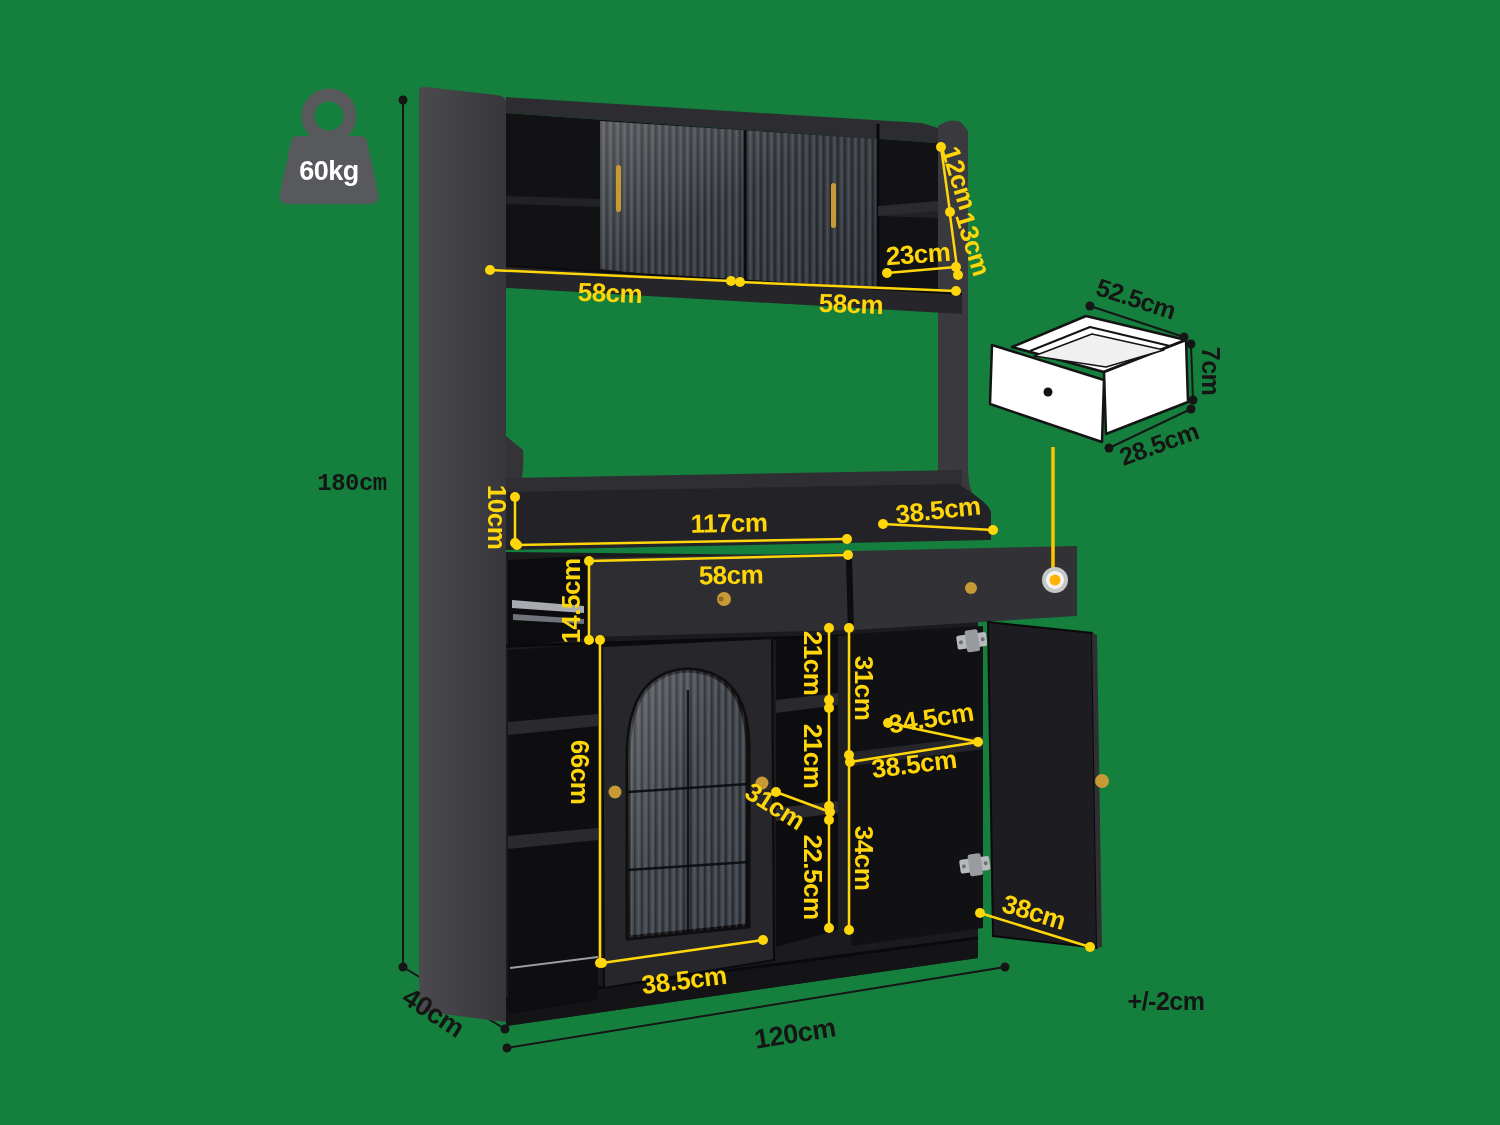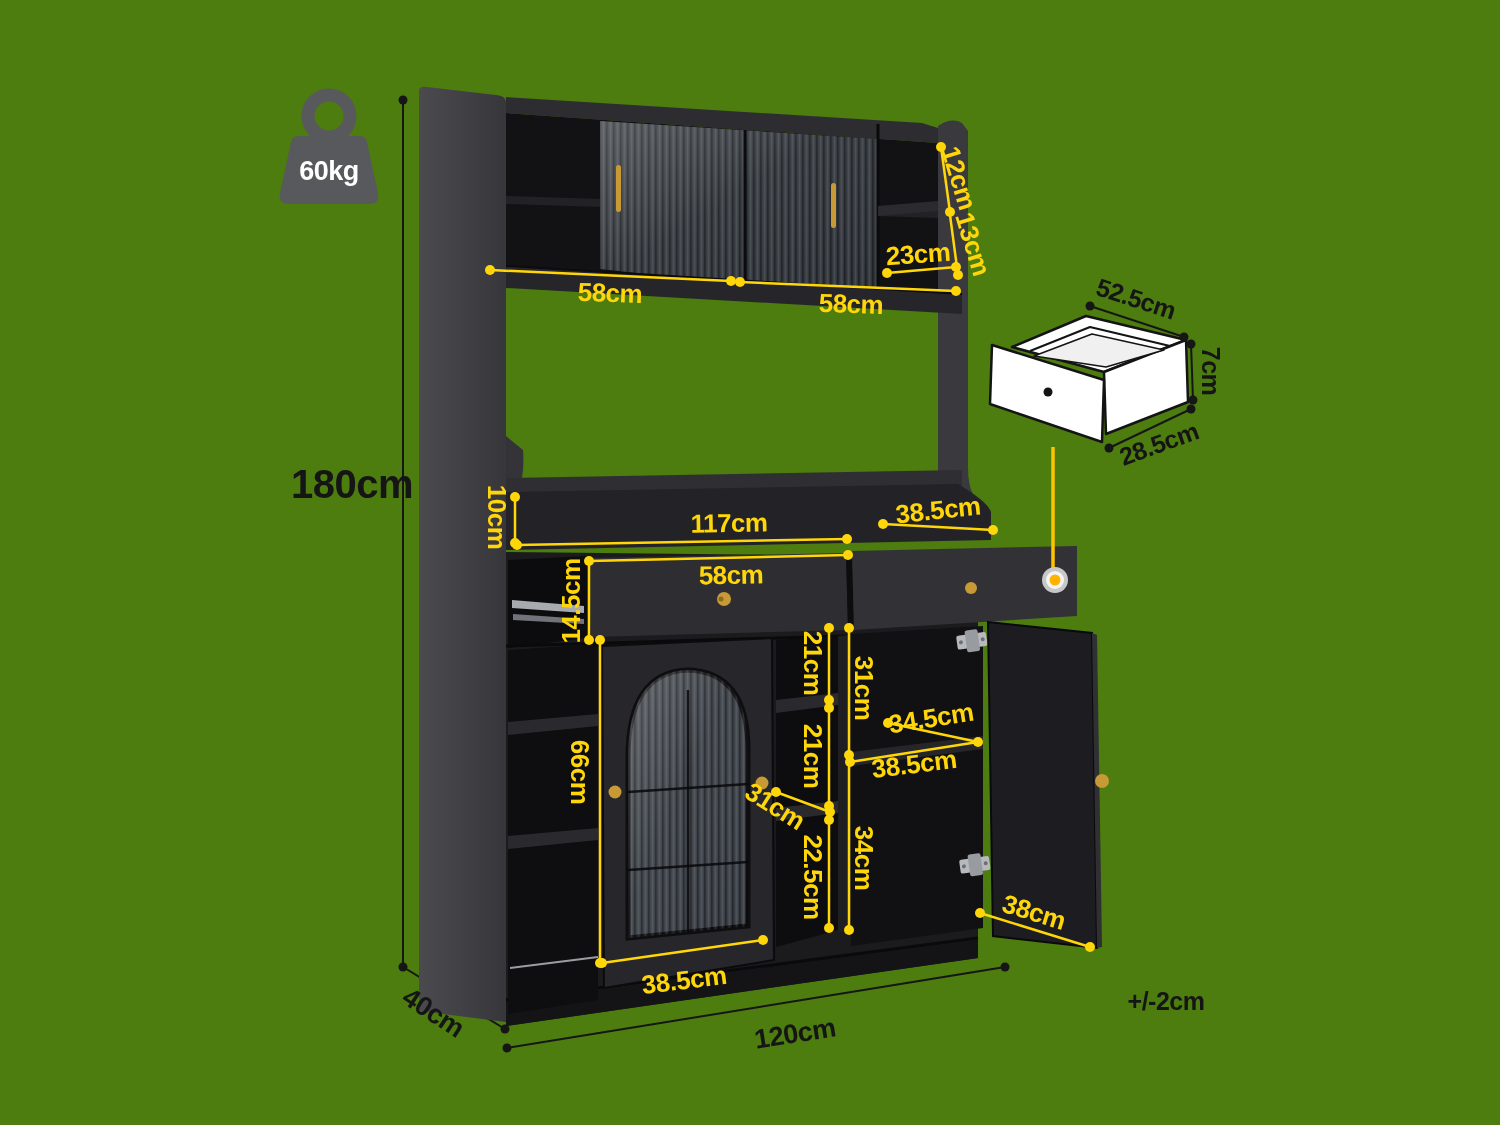--- a/index.html
+++ b/index.html
@@ -1,35 +1,35 @@
 <!DOCTYPE html>
 <html><head>
 <meta charset="utf-8">
 <style>
   html,body{margin:0;padding:0;background:#ffffff;}
   .scene{
     position:relative;width:1500px;height:1125px;margin:0 auto;
-    background:#4d7c0f;overflow:hidden;
+    background:#15803d;overflow:hidden;
     font-family:"Liberation Sans", sans-serif;
   }
   .scene svg{position:absolute;left:0;top:0;}
   .dim{
     position:absolute;
     transform:translate(-50%,-50%) rotate(var(--r,0deg));
     font-weight:700;
     font-size:26px;
     white-space:nowrap;
     letter-spacing:-0.5px;
     line-height:1;
     pointer-events:none;
   }
   .y{color:#FFD60A;}
   .k{color:#151515;}
   .w{color:#ffffff;}
-  .big{font-size:40px;font-weight:800;}
+  .big{font-size:24px;font-weight:800;font-family:Liberation Mono, monospace;}
   .mid{font-size:27px;font-weight:800;}
   .sm{font-size:25px;}
   .yl{stroke:#FFD60A;stroke-width:2.5;fill:none;}
   .kl{stroke:#161616;stroke-width:2;fill:none;}
   .yd{fill:#FFD60A;}
   .kd{fill:#161616;}
 </style>
 </head>
 <body>
 

